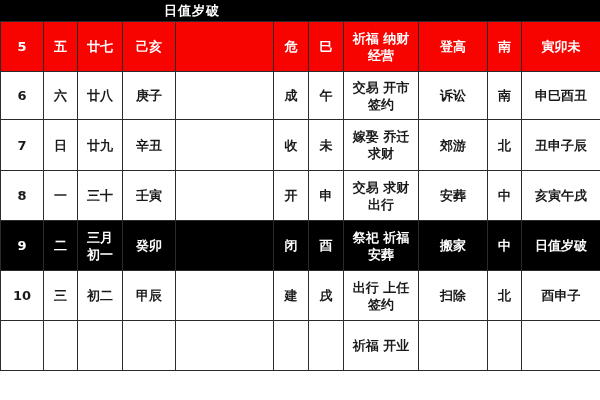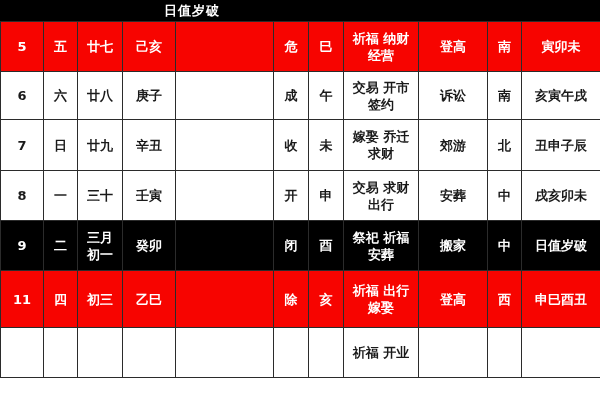--- a/index.html
+++ b/index.html
@@ -106,21 +106,21 @@
     <td>六</td>
     <td>廿八</td>
     <td>庚子</td>
     <td></td>
     <td>成</td>
     <td>午</td>
     <td>交易 开市
 签约</td>
     <td>诉讼</td>
     <td>南</td>
-    <td>亥寅午戌</td>
+    <td>申巳酉丑</td>
   </tr>
         <tr class="row-white" style="height: 51px;">
     <td>7</td>
     <td>日</td>
     <td>廿九</td>
     <td>辛丑</td>
     <td></td>
     <td>收</td>
     <td>未</td>
     <td>嫁娶 乔迁
@@ -134,50 +134,50 @@
     <td>一</td>
     <td>三十</td>
     <td>壬寅</td>
     <td></td>
     <td>开</td>
     <td>申</td>
     <td>交易 求财
 出行</td>
     <td>安葬</td>
     <td>中</td>
-    <td>戌亥卯未</td>
+    <td>亥寅午戌</td>
   </tr>
         <tr class="row-black" style="height: 50px;">
     <td>9</td>
     <td>二</td>
     <td>三月
 初一</td>
     <td>癸卯</td>
     <td></td>
     <td>闭</td>
     <td>酉</td>
     <td>祭祀 祈福
 安葬</td>
     <td>搬家</td>
     <td>中</td>
     <td>日值岁破</td>
   </tr>
-        <tr class="row-red" style="height: 57px;">
-    <td>11</td>
-    <td>四</td>
-    <td>初三</td>
-    <td>乙巳</td>
+        <tr class="row-white" style="height: 50px;">
+    <td>10</td>
+    <td>三</td>
+    <td>初二</td>
+    <td>甲辰</td>
     <td></td>
-    <td>除</td>
-    <td>亥</td>
-    <td>祈福 出行
-嫁娶</td>
-    <td>登高</td>
-    <td>西</td>
-    <td>申巳酉丑</td>
+    <td>建</td>
+    <td>戌</td>
+    <td>出行 上任
+签约</td>
+    <td>扫除</td>
+    <td>北</td>
+    <td>酉申子</td>
   </tr>
         <tr class="row-white" style="height: 50px;">
     <td></td>
     <td></td>
     <td></td>
     <td></td>
     <td></td>
     <td></td>
     <td></td>
     <td>祈福 开业

